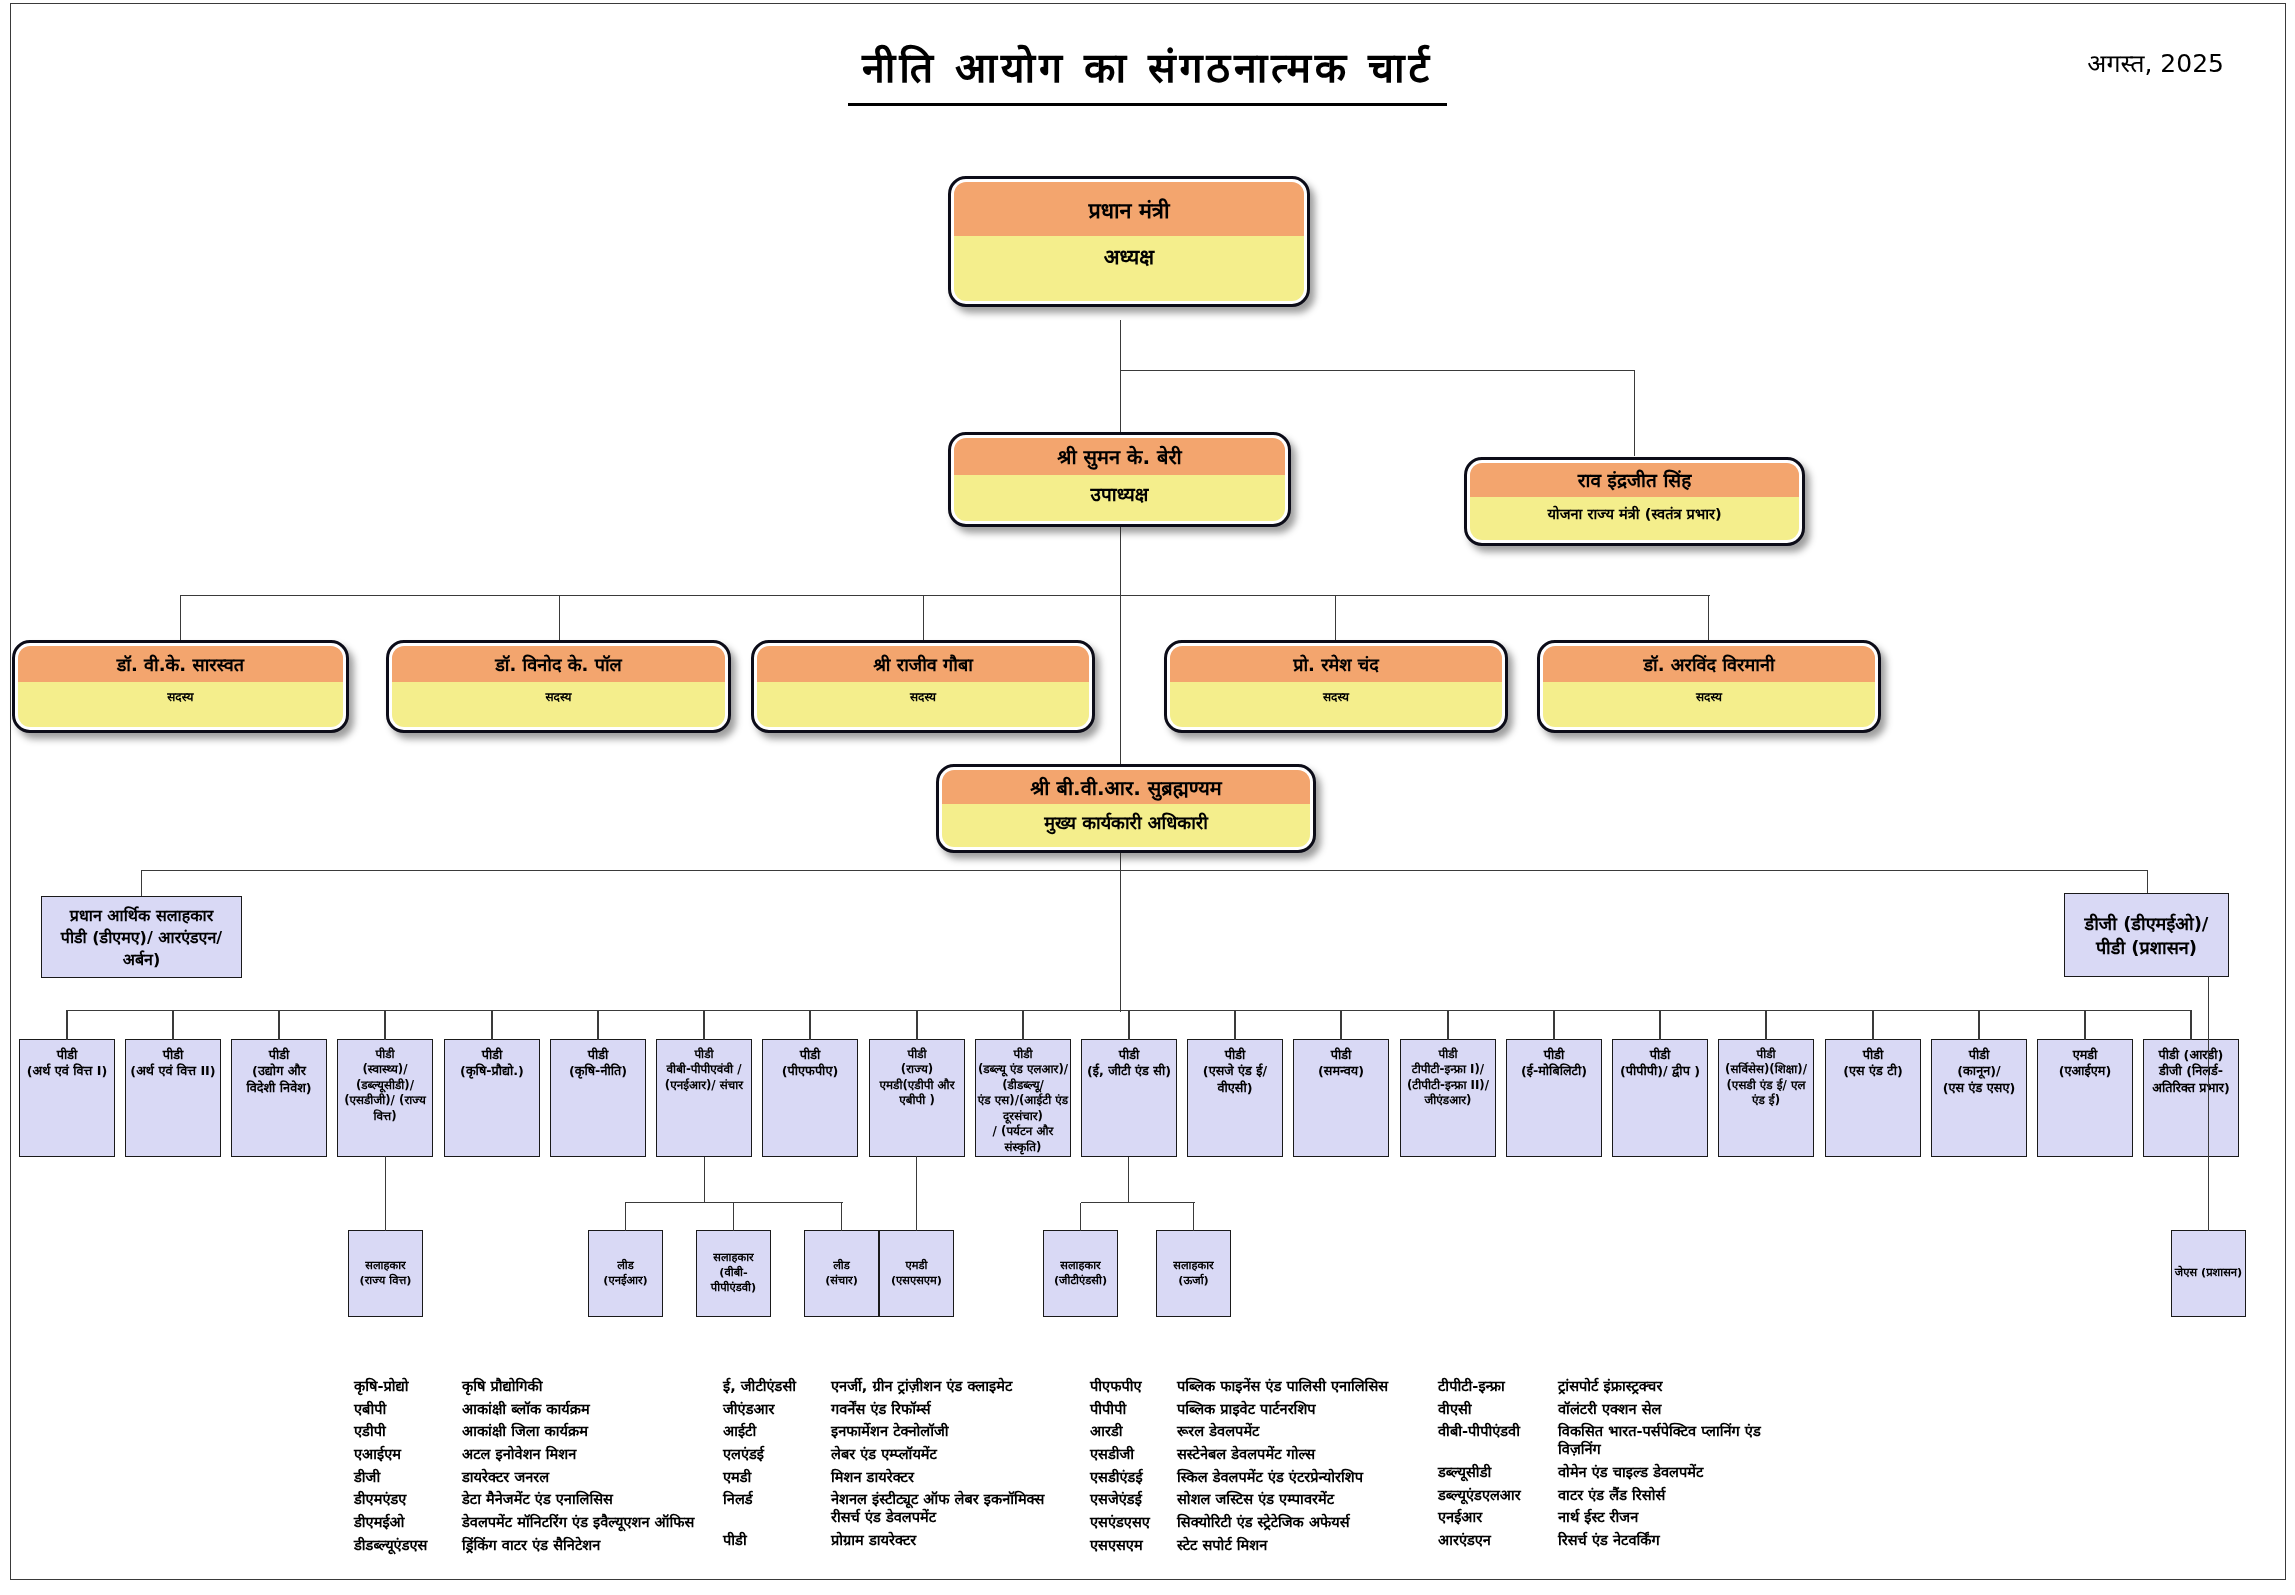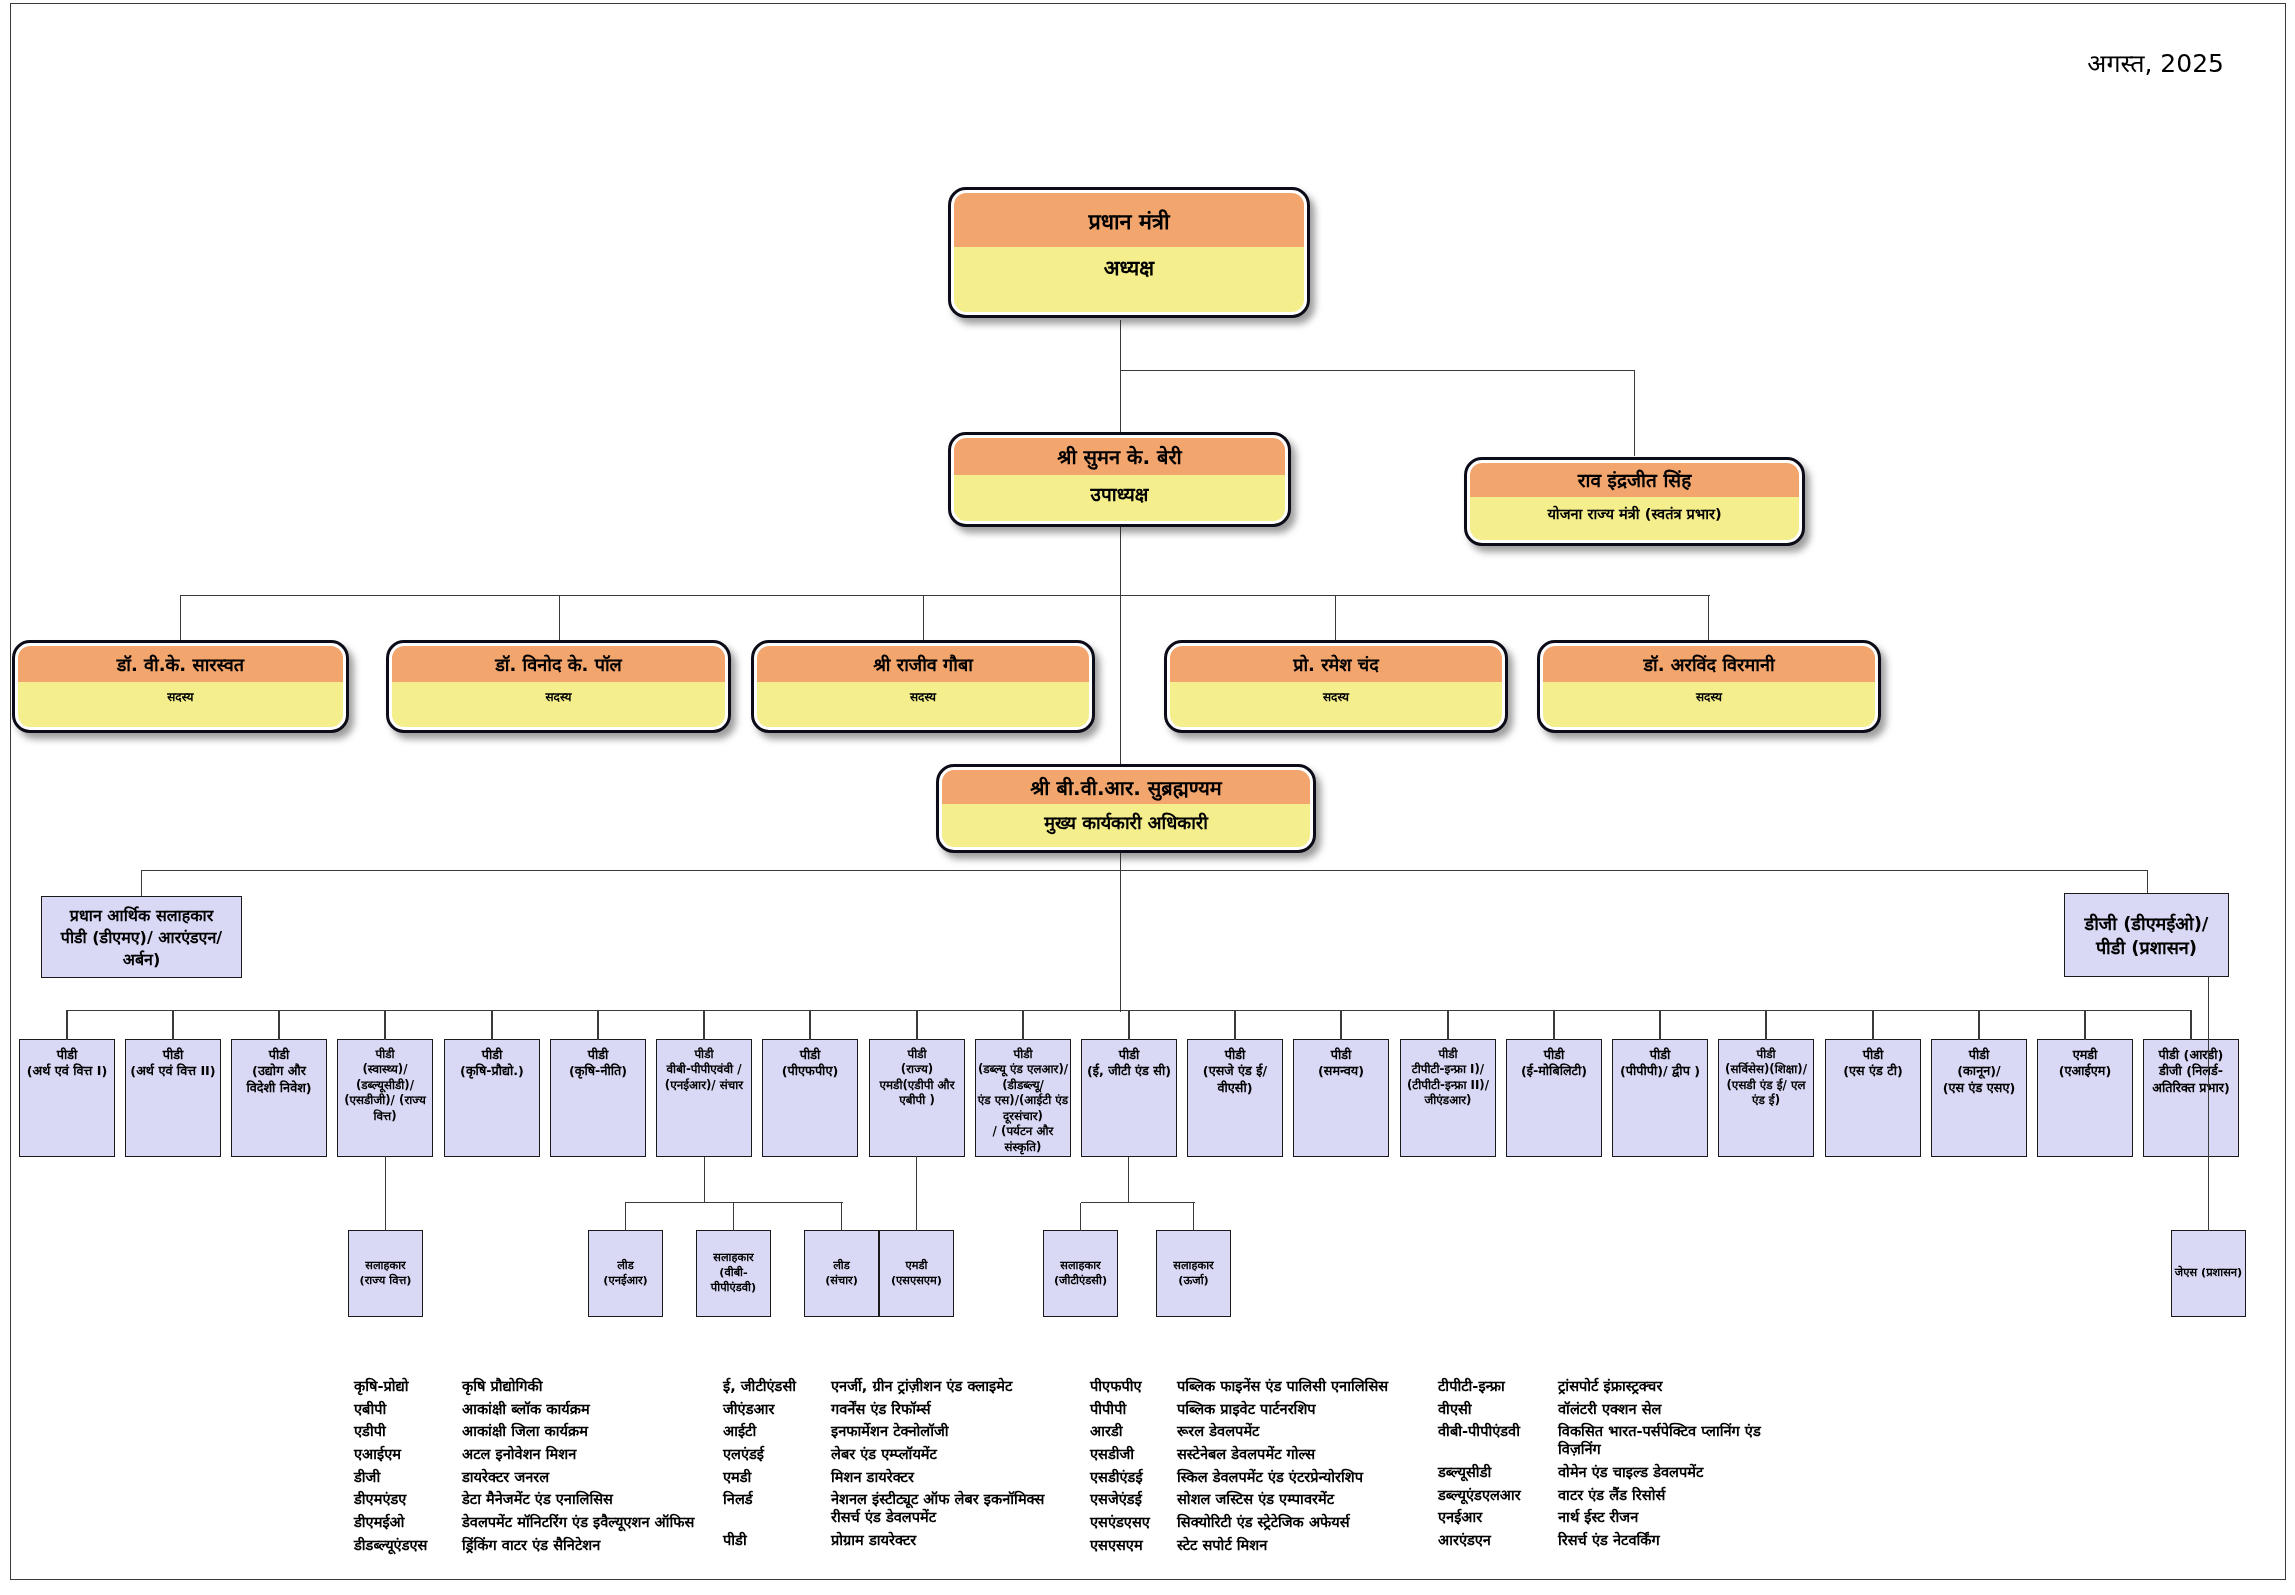--- a/index.html
+++ b/index.html
@@ -16,21 +16,21 @@
 
   
   .fancy{position:absolute;border:3.3px solid #0c0c18;border-radius:18px;background:#fff;
          padding:2.8px;box-sizing:border-box;filter:drop-shadow(5.6px 6.6px 3.8px rgba(40,40,40,.45));}
   .fancy-inner{height:100%;border-radius:12.2px;overflow:hidden;display:flex;flex-direction:column;}
   .band-o{flex:48;background:#F3A56E;display:flex;align-items:center;justify-content:center;}
   .band-y{flex:52;background:#F4EE8C;display:flex;align-items:flex-start;justify-content:center;padding-top:5.6px;}
   .fancy .nm{font-weight:700;white-space:pre;text-align:center;}
   .fancy .rl{font-weight:700;white-space:pre;text-align:center;}
 
-  .pm-box{left:948px;top:187px;width:362px;height:131px;}
+  .pm-box{left:948px;top:176px;width:362px;height:131px;}
   .pm-box .nm{font-size:21.6px;} .pm-box .rl{font-size:20.7px;}
   .vc-box{left:948px;top:432px;width:343px;height:95px;}
   .vc-box .nm{font-size:20px;} .vc-box .rl{font-size:19px;}
   .mos-box{left:1464px;top:457px;width:341px;height:89px;}
   .mos-box .nm{font-size:19px;} .mos-box .rl{font-size:14.6px;}
   .ceo-box{left:922px;top:764px;width:380px;height:89px;margin-left:14px;}
   .ceo-box .nm{font-size:20px;} .ceo-box .rl{font-size:18px;}
 
   .member{position:absolute;top:640px;height:93px;}
   .member .nm{font-size:18px;} .member .rl{font-size:12px;}
@@ -99,20 +99,23 @@
   .leg-row .abbr{white-space:pre;flex:none;}
   .g1 .abbr{width:108px;} .g2 .abbr{width:108px;} .g3 .abbr{width:87px;} .g4 .abbr{width:120px;}
   .leg-row .full{white-space:pre;}
 </style>
 </head>
 <body>
 
 <div class="canvas">
   <div class="frame"></div>
 
+  <div class="title-wrap">
+    <span class="title">नीति आयोग का संगठनात्मक चार्ट</span>
+  </div>
   <div class="date">अगस्त, 2025</div>
 
   <div class="ln c1"></div>
   <div class="ln c2"></div>
   <div class="ln c3"></div>
   <div class="ln c4"></div>
   <div class="ln c5"></div>
   <div class="ln c6a"></div>
   <div class="ln c6b"></div>
   <div class="ln c6c"></div>

